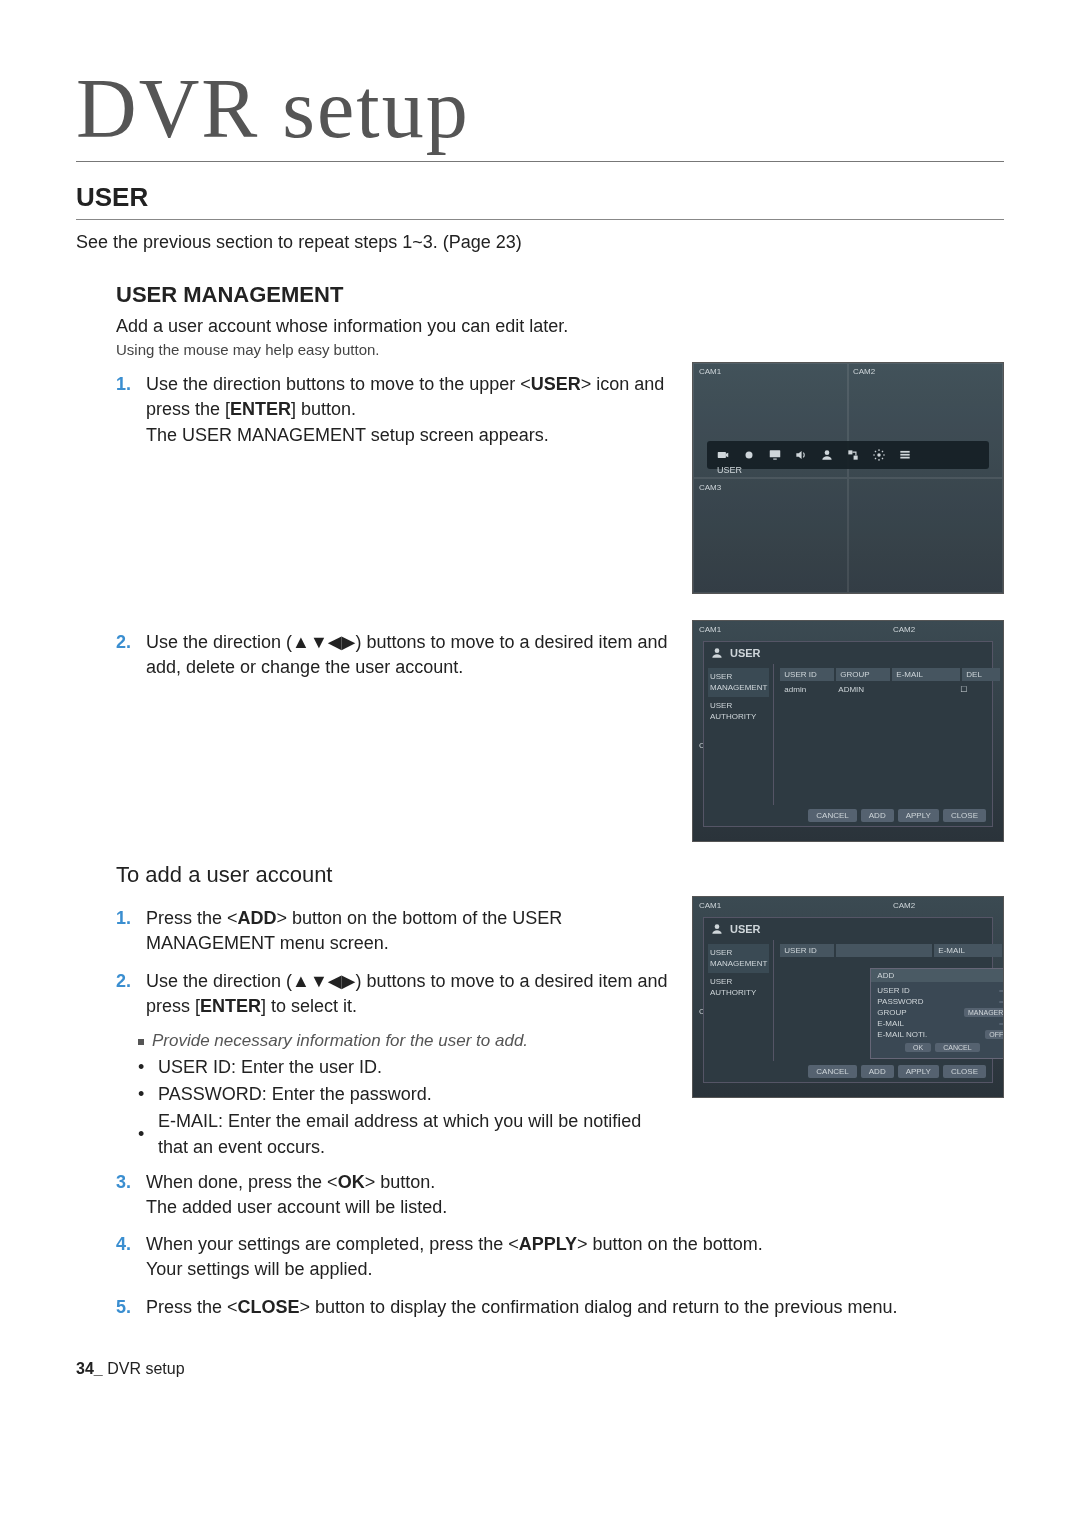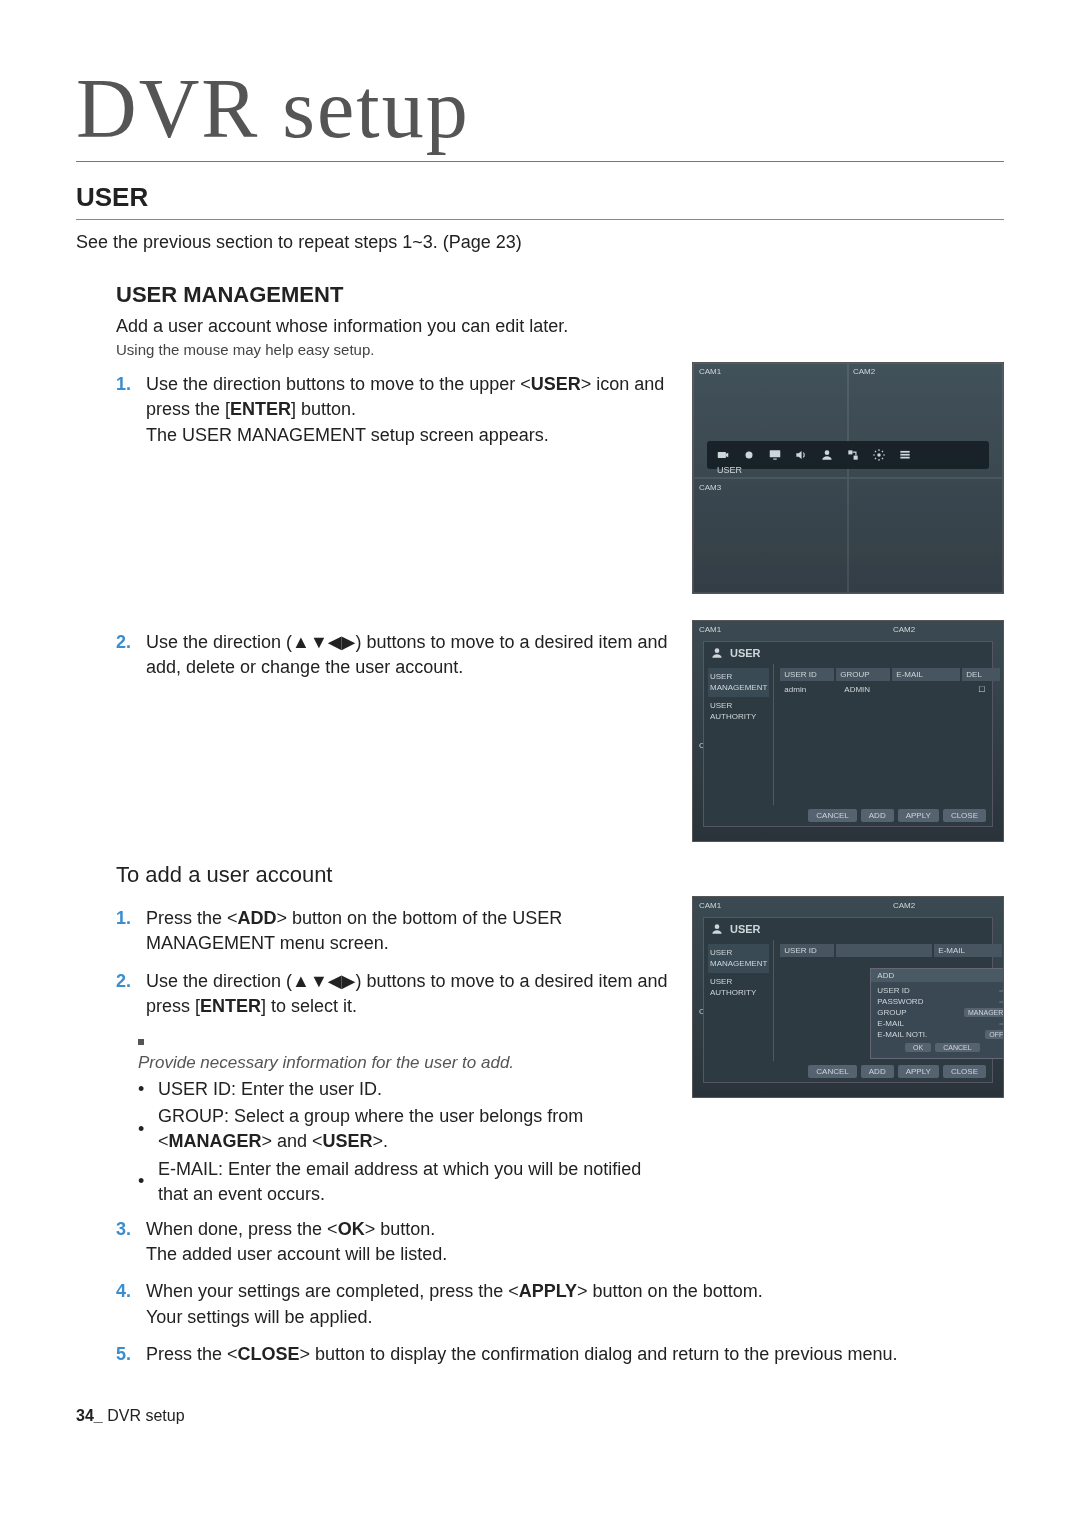--- a/index.html
+++ b/index.html
@@ -81,42 +81,42 @@
   }
   .panel-title{display:flex;align-items:center;gap:6px;padding:4px 6px;font-size:11px;font-weight:bold;}
   .panel-title svg{width:14px;height:14px;fill:#cfd6da;}
   .panel-body{flex:1;display:flex;}
   .side{width:76px;border-right:1px solid #556;padding:4px 4px;font-size:8px;line-height:1.4;}
   .side div{padding:3px 2px;}
   .side div:first-child{background:#3a4a54;}
   .content{flex:1;position:relative;padding:4px 6px;}
   .table-head{display:flex;gap:2px;font-size:8px;}
   .table-head span{background:#465560;padding:2px 4px;}
-  .table-row{display:flex;gap:6px;font-size:8px;margin-top:2px;}
+  .table-row{display:flex;gap:0;font-size:8px;margin-top:2px;}
   .table-row span{padding:2px 4px;}
   .w1{width:46px;} .w2{width:46px;} .w3{width:60px;} .w4{width:30px;}
   .panel-buttons{display:flex;gap:4px;justify-content:flex-end;padding:4px 6px;}
   .panel-buttons span{background:#556270;font-size:8px;padding:2px 8px;border-radius:2px;}
 
   .popup{
     position:absolute; left:96px; top:28px; width:130px;
     background:#3a4854; border:1px solid #667; padding:4px 6px 6px 6px;
     font-size:8px; color:#d0d6da;
   }
   .popup-title{font-size:8px;background:#4a5a64;margin:-4px -6px 4px -6px;padding:2px 6px;}
   .popup-row{display:flex;justify-content:space-between;align-items:center;margin:2px 0;gap:4px;}
   .popup-row .val{background:#556270;padding:1px 4px;border-radius:2px;font-size:7px;}
   .popup-btns{display:flex;gap:4px;justify-content:center;margin-top:4px;}
   .popup-btns span{background:#556270;padding:1px 8px;border-radius:2px;font-size:7px;}
 
   ol.steps{list-style:none;padding:0;margin:10px 0 0 0;}
   ol.steps > li{display:flex;align-items:flex-start;gap:8px;margin-bottom:12px;font-size:18px;line-height:1.4;}
   ol.steps > li .num{font-weight:bold;color:#3a8ed0;width:22px;flex:0 0 22px;}
   ol.steps > li .step-body{flex:1;}
-  .note-row{display:flex;align-items:flex-start;gap:8px;font-size:17px;font-style:italic;color:#555;margin:4px 0 4px 22px;flex-direction:column;}
+  .note-row{display:flex;align-items:flex-start;gap:8px;font-size:17px;font-style:italic;color:#555;margin:4px 0 4px 22px;}
   .note-row .bar{width:6px;height:6px;background:#555;margin-top:8px;}
   ul.bullets{margin:4px 0 0 22px;padding:0;list-style:none;}
   ul.bullets li{font-size:18px;line-height:1.4;margin:2px 0;display:flex;gap:8px;align-items:center;}
   ul.bullets li::before{content:"•";width:12px;flex:0 0 12px;}
 
   h4.mini-h{font-size:22px;font-weight:normal;margin:20px 0 8px 0;}
   .footer{margin-top:40px;font-size:16px;}
   .footer .pn{font-weight:bold;}
 </style>
 </head>
@@ -125,21 +125,21 @@
 <div class="page">
 
   <div class="main-title">DVR setup</div>
 
   <h2 class="section-h">USER</h2>
   <p class="intro">See the previous section to repeat steps 1~3. (Page 23)</p>
 
   <div class="indent-block">
     <h3 class="sub-h">USER MANAGEMENT</h3>
     <p class="sub-intro">Add a user account whose information you can edit later.</p>
-    <p class="sub-intro small">Using the mouse may help easy setup.</p>
+    <p class="sub-intro small">Using the mouse may help easy button.</p>
 
     <div class="two-col">
       <div class="text-col">
         <ol class="steps">
           <li>
             <span class="num">1.</span>
             <span class="step-body">Use the direction buttons to move to the upper &lt;<b>USER</b>&gt; icon and press the [<b>ENTER</b>] button.<br>The USER MANAGEMENT setup screen appears.</span>
           </li>
         </ol>
       </div>
@@ -275,21 +275,21 @@
         </ol>
         <div class="note-row">
           <span class="bar"></span>
           <span>Provide necessary information for the user to add.</span>
         </div>
         <ul class="bullets">
           <li>
               <span>USER ID: Enter the user ID.</span>
             </li>
           <li>
-              <span>GROUP: Select a group where the user belongs from &lt;<b>MANAGER</b>&gt; and &lt;<b>USER</b>&gt;.</span>
+              <span>PASSWORD: Enter the password.</span>
             </li>
           <li>
               <span>E-MAIL: Enter the email address at which you will be notified that an event occurs.</span>
             </li>
         </ul>
       </div>
       <div class="shot" style="height:200px">
         <span class="cam-label" style="left:6px;top:4px;">CAM1</span>
         <span class="cam-label" style="left:200px;top:4px;">CAM2</span>
         <span class="cam-label" style="left:6px;top:110px;">CAM3</span>

